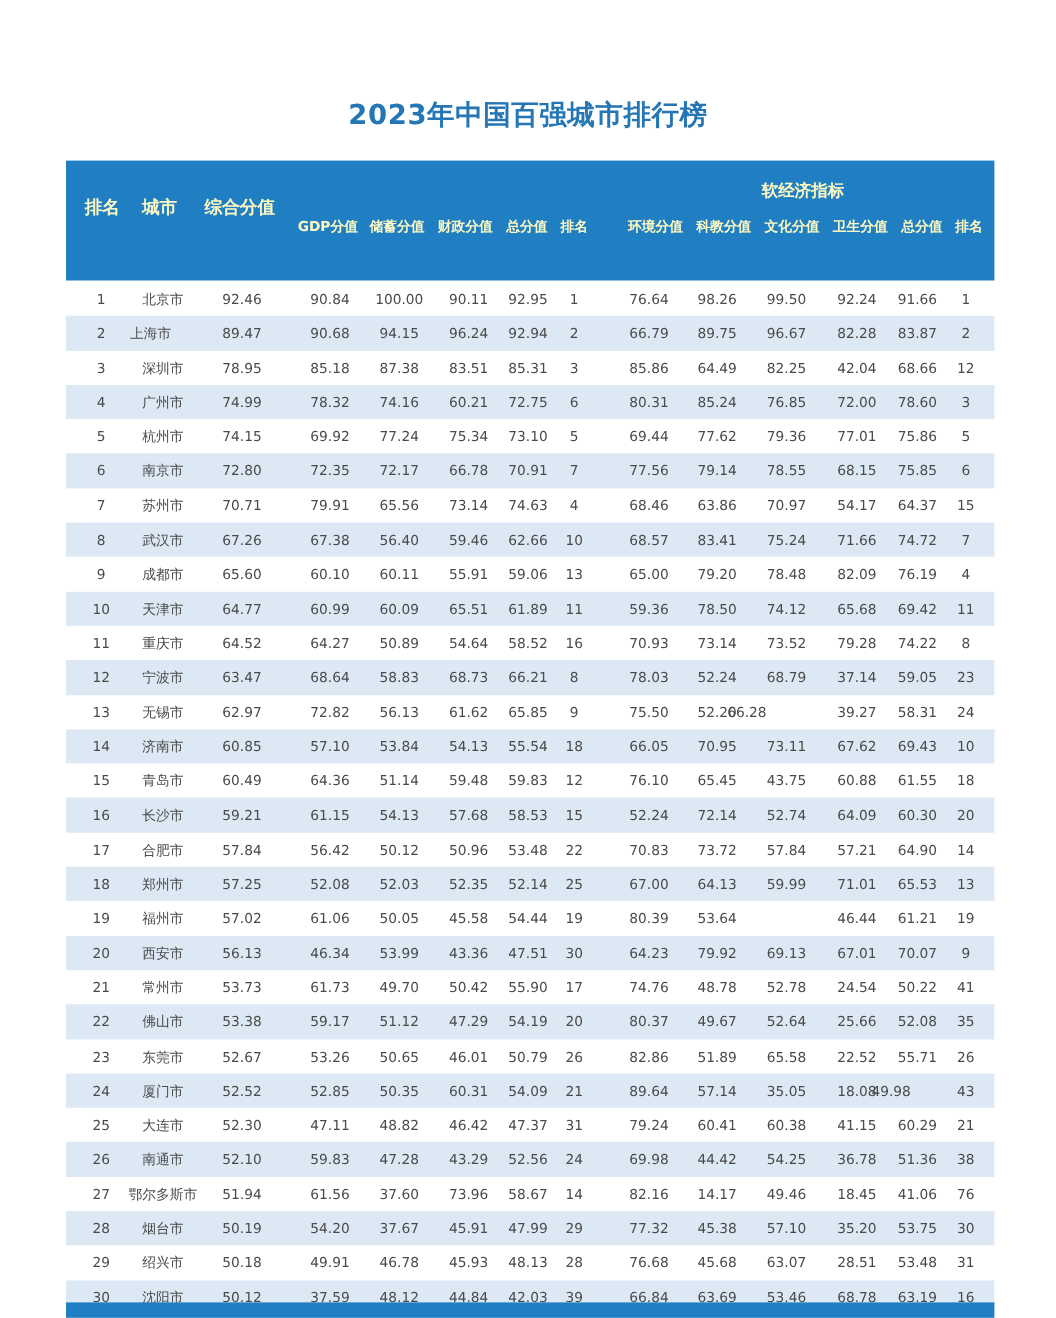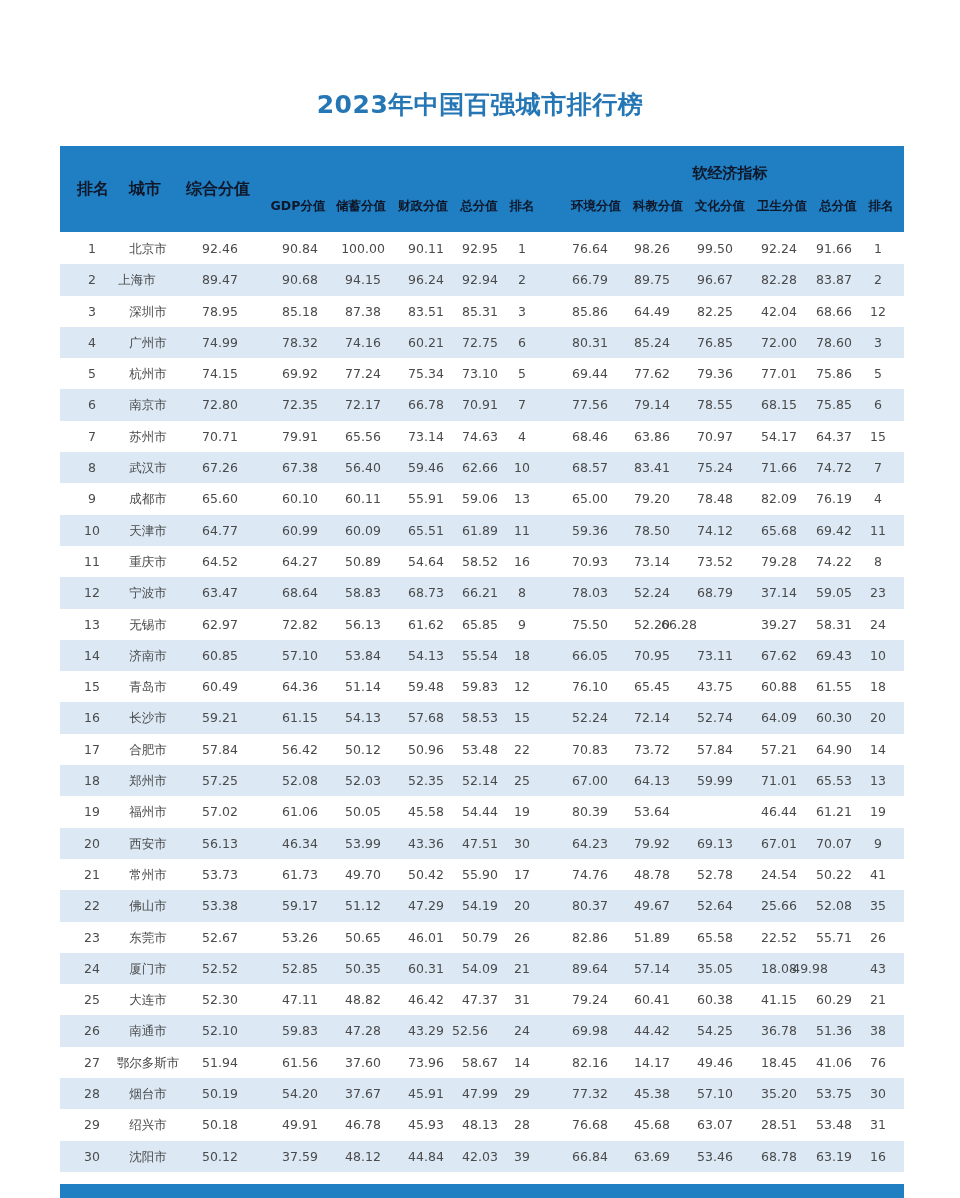--- a/index.html
+++ b/index.html
@@ -1,21 +1,21 @@
 <!DOCTYPE html>
 <html><head>
 <meta charset="utf-8">
 <style>
   html, body { margin:0; padding:0; background:#ffffff; }
   body { width:960px; height:1198px; position:relative; overflow:hidden;
          font-family:"DejaVu Sans","Liberation Sans",sans-serif; color:#444; }
   .title { position:absolute; top:88px; left:0; width:960px; text-align:center;
            font-size:25px; font-weight:bold; color:#2476b4; letter-spacing:0.5px; }
   .table { position:absolute; left:60px; top:146px; width:844px; }
-  .thead { position:relative; height:86px; background:#1f7fc2; color:#0f172a; font-weight:bold; }
+  .thead { position:relative; height:109px; background:#1f7fc2; color:#fef9c3; font-weight:bold; }
   .th { position:absolute; text-align:center; white-space:nowrap; }
   .th.big { font-size:16px; top:33px; }
   .th.group { font-size:15px; top:18px; }
   .th.sub { font-size:12.5px; top:52px; }
   .row { position:relative; height:31.3px; font-size:12.5px; color:#4a4a4a; }
   .row.alt { background:#dce9f5; }
   .cell { position:absolute; top:0; line-height:31.3px; text-align:center; white-space:nowrap; }
   .footer-bar { position:absolute; left:60px; top:1184px; width:844px; height:14px; background:#1f7fc2; }
 </style>
 </head>
@@ -445,21 +445,21 @@
     <div class="cell" style="left:746px;width:56px;">60.29</div>
     <div class="cell" style="left:804px;width:28px;">21</div>
   </div>
       <div class="row alt">
     <div class="cell" style="left:14px;width:36px;">26</div>
     <div class="cell" style="left:48px;width:80px;">南通市</div>
     <div class="cell" style="left:130px;width:60px;">52.10</div>
     <div class="cell" style="left:210px;width:60px;">59.83</div>
     <div class="cell" style="left:272px;width:62px;">47.28</div>
     <div class="cell" style="left:336px;width:60px;">43.29</div>
-    <div class="cell" style="left:382px;width:56px;">52.56</div>
+    <div class="cell" style="left:392px;width:56px;">52.56</div>
     <div class="cell" style="left:448px;width:28px;">24</div>
     <div class="cell" style="left:500px;width:60px;">69.98</div>
     <div class="cell" style="left:562px;width:60px;">44.42</div>
     <div class="cell" style="left:624px;width:62px;">54.25</div>
     <div class="cell" style="left:688px;width:62px;">36.78</div>
     <div class="cell" style="left:746px;width:56px;">51.36</div>
     <div class="cell" style="left:804px;width:28px;">38</div>
   </div>
       <div class="row">
     <div class="cell" style="left:14px;width:36px;">27</div>

